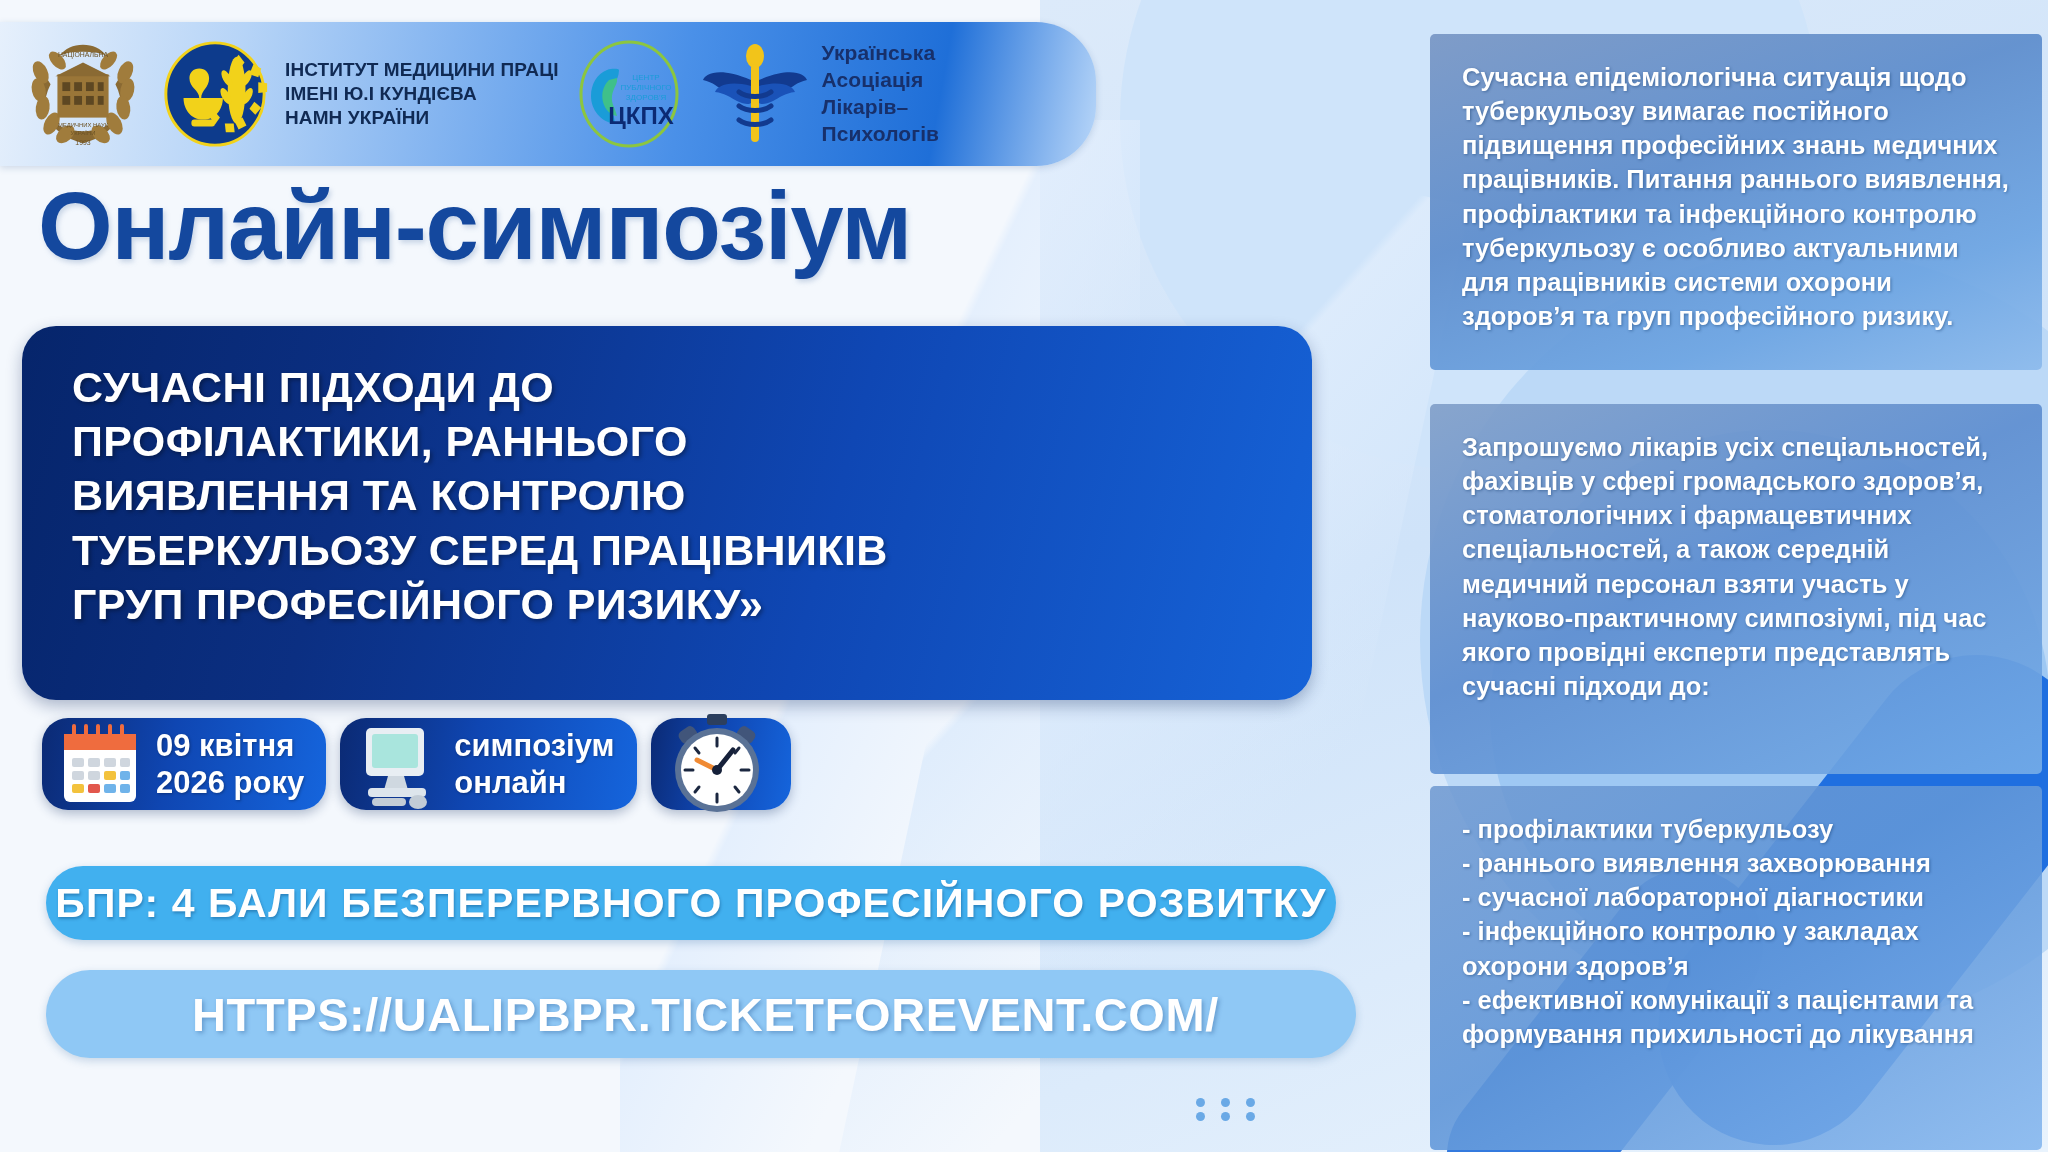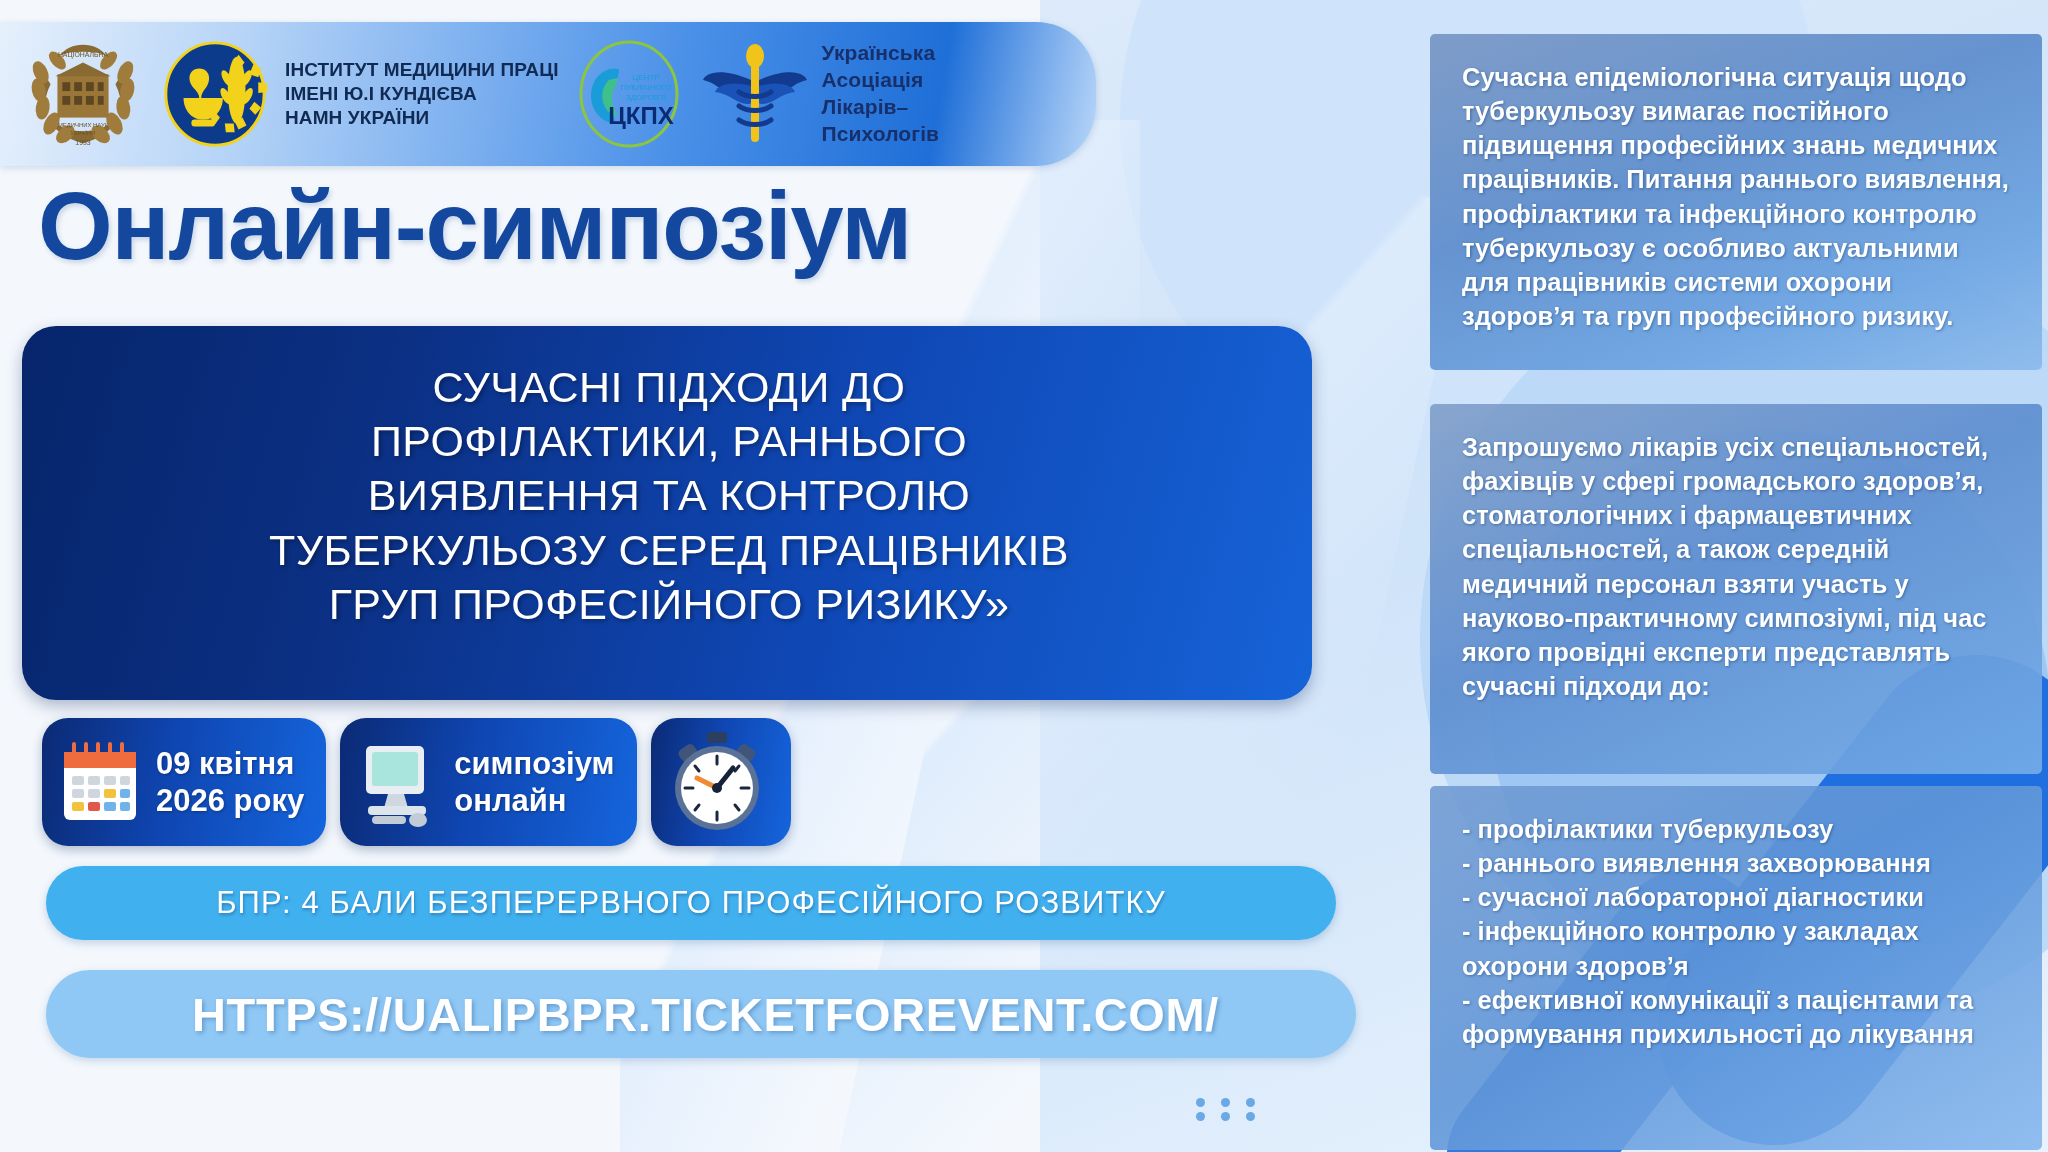--- a/index.html
+++ b/index.html
@@ -115,41 +115,40 @@
     position: absolute; left: 22px; top: 326px;
     width: 1290px; height: 374px;
     border-radius: 34px;
     background: linear-gradient(105deg,#06256b 0%, #0b2f82 26%, #0f47b4 62%, #1663d8 100%);
     box-shadow: 0 6px 16px rgba(20,45,95,.32);
     padding: 34px 46px 24px 50px;
   }
   .title-card p {
     color: #ffffff;
     font-size: 43px;
-    font-weight: 400;
+    font-weight: 700;
     line-height: 1.26;
     letter-spacing: .4px;
     text-shadow: 2px 2px 4px rgba(0,0,0,.35);
     white-space: pre-line;
-    text-align: center;
   }
 
   
   .pills {
     position: absolute; left: 42px; top: 718px;
     display: flex; gap: 14px; align-items: stretch;
   }
   .pill {
     border-radius: 26px;
     background: linear-gradient(100deg,#0b2a74 0%, #0f46b2 45%, #1565dd 100%);
     box-shadow: 0 4px 11px rgba(20,45,95,.30);
     display: flex; align-items: center;
     gap: 12px;
     padding: 8px 22px 8px 14px;
-    height: 128px;
+    height: 92px;
   }
   .pill-text {
     color: #fff;
     font-size: 31px;
     font-weight: 700;
     line-height: 1.2;
     white-space: pre-line;
     text-shadow: 1px 1px 3px rgba(0,0,0,.3);
   }
   .pill-icon { width: 88px; height: 92px; flex: none; }
@@ -158,21 +157,21 @@
   
   .bar-bpr {
     position: absolute; left: 46px; top: 866px;
     width: 1290px; height: 74px;
     border-radius: 37px;
     background: #41b0ef;
     display: flex; align-items: center; justify-content: center;
     box-shadow: 0 3px 9px rgba(30,90,150,.25);
   }
   .bar-bpr span {
-    color: #fff; font-size: 31px; font-weight: 400;
+    color: #fff; font-size: 41px; font-weight: 700;
     letter-spacing: 1.1px;
     text-shadow: 1px 2px 3px rgba(0,50,100,.35);
   }
 
   .bar-url {
     position: absolute; left: 46px; top: 970px;
     width: 1310px; height: 88px;
     border-radius: 44px;
     background: #8fc8f5;
     display: flex; align-items: center; justify-content: center;

